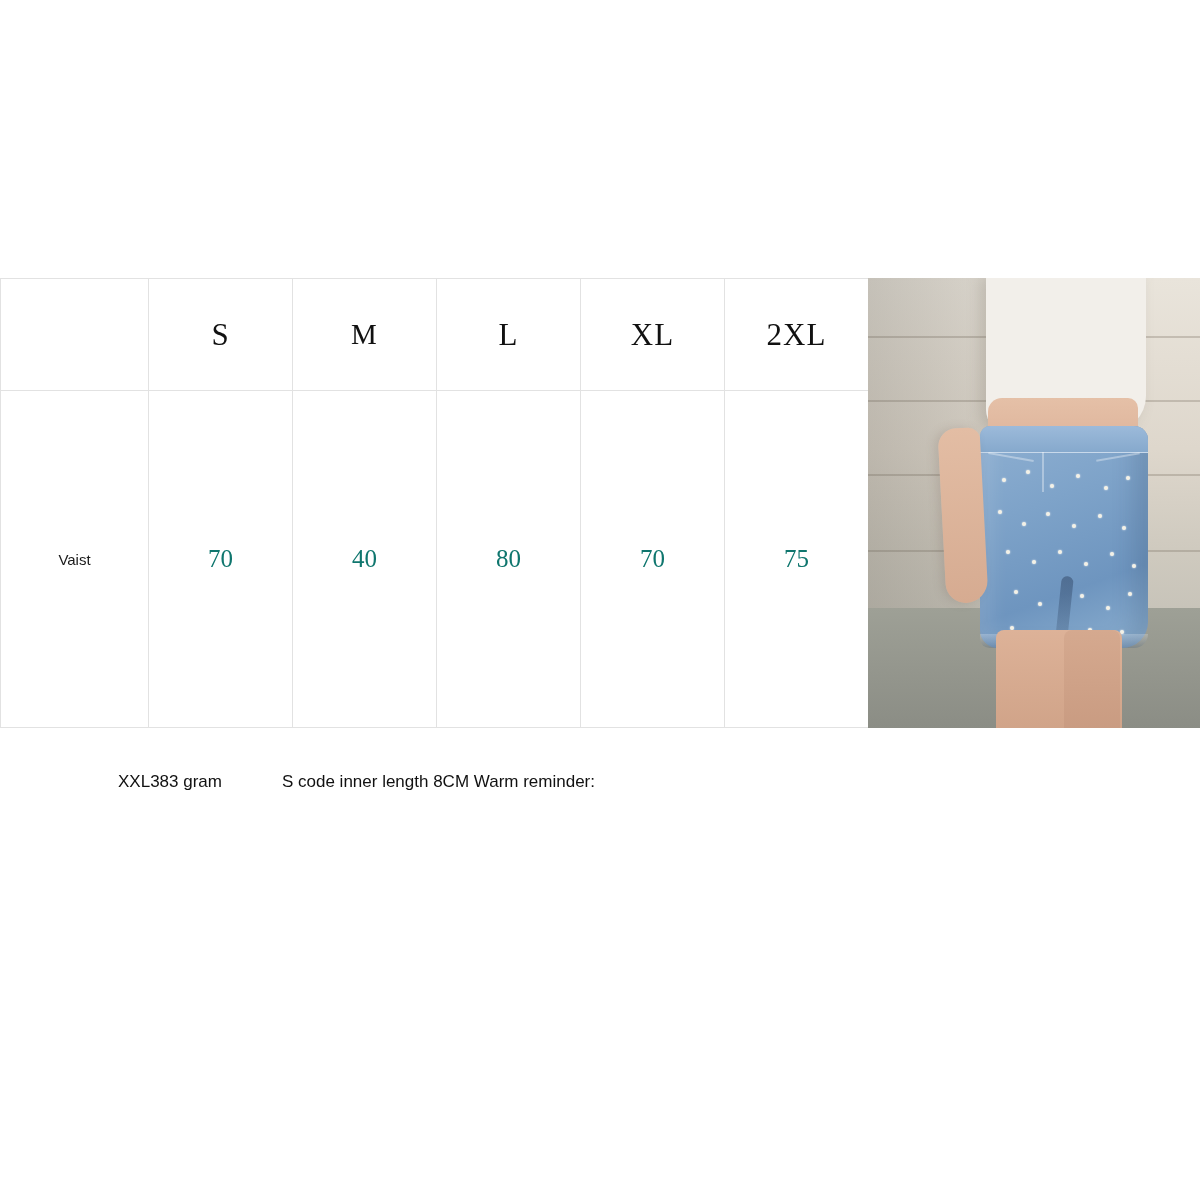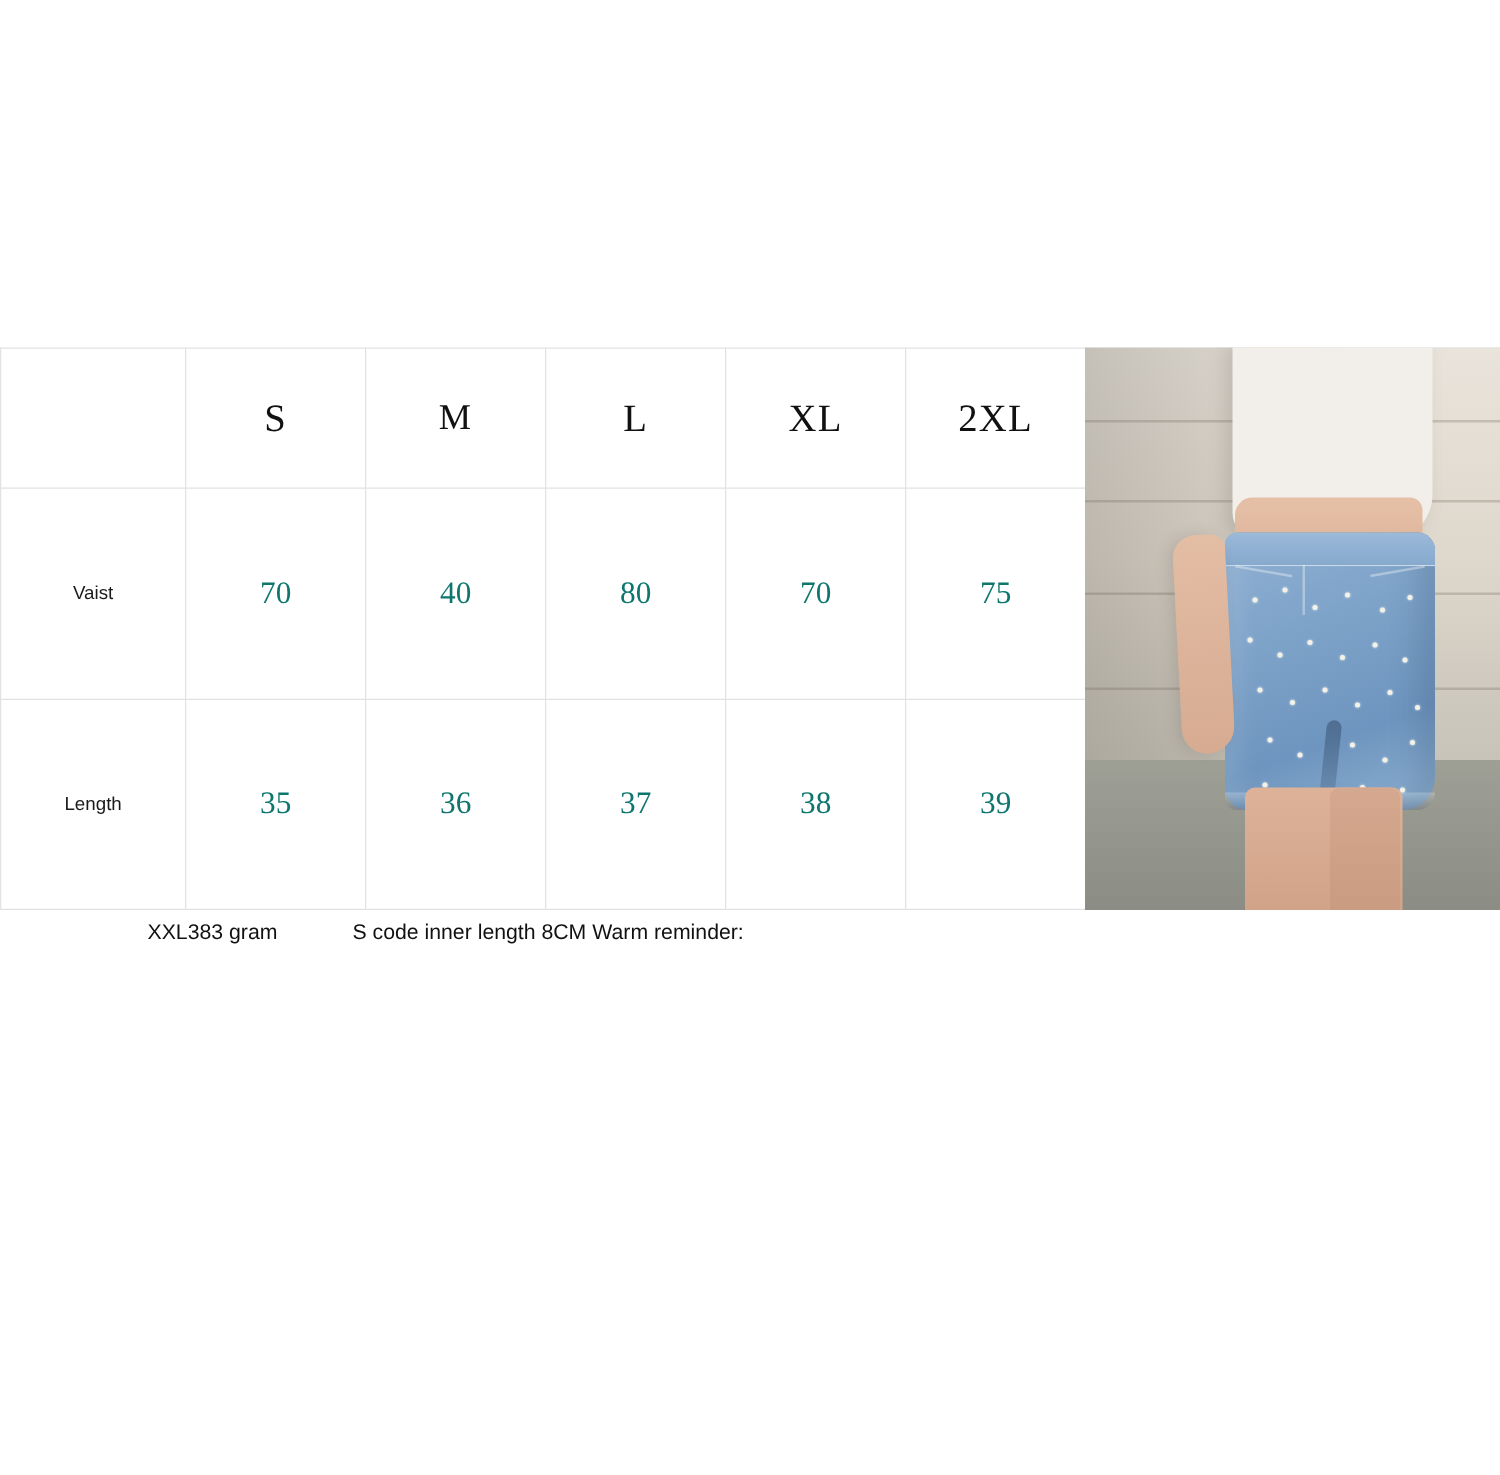--- a/index.html
+++ b/index.html
@@ -199,21 +199,21 @@
     width: 4px; height: 4px;
     border-radius: 50%;
     background: #f4f1e6;
     box-shadow: 0 0 2px rgba(255,255,255,0.9);
   }
 
   
   .caption {
     position: absolute;
     left: 0;
-    top: 736px;
+    top: 772px;
     width: 1200px;
     font-family: "Liberation Sans", sans-serif;
     font-size: 17px;
     color: #111;
   }
   .caption-inner {
     display: flex;
     align-items: baseline;
     padding-left: 118px;
   }
@@ -248,28 +248,20 @@
       </thead>
       <tbody>
         <tr class="body-row">
           <td class="row-label">Vaist</td>
           <td class="cell-val">70</td>
           <td class="cell-val">40</td>
           <td class="cell-val">80</td>
           <td class="cell-val">70</td>
           <td class="cell-val">75</td>
         </tr>
-        <tr class="body-row">
-          <td class="row-label">Length</td>
-          <td class="cell-val">35</td>
-          <td class="cell-val">36</td>
-          <td class="cell-val">37</td>
-          <td class="cell-val">38</td>
-          <td class="cell-val">39</td>
-        </tr>
       </tbody>
     </table>
 
     <div class="photo">
       <div class="photo-inner">
         <div class="wall"></div>
         <div class="plank" style="top:58px;"></div>
         <div class="plank" style="top:122px;"></div>
         <div class="plank" style="top:196px;"></div>
         <div class="plank" style="top:272px;"></div>

